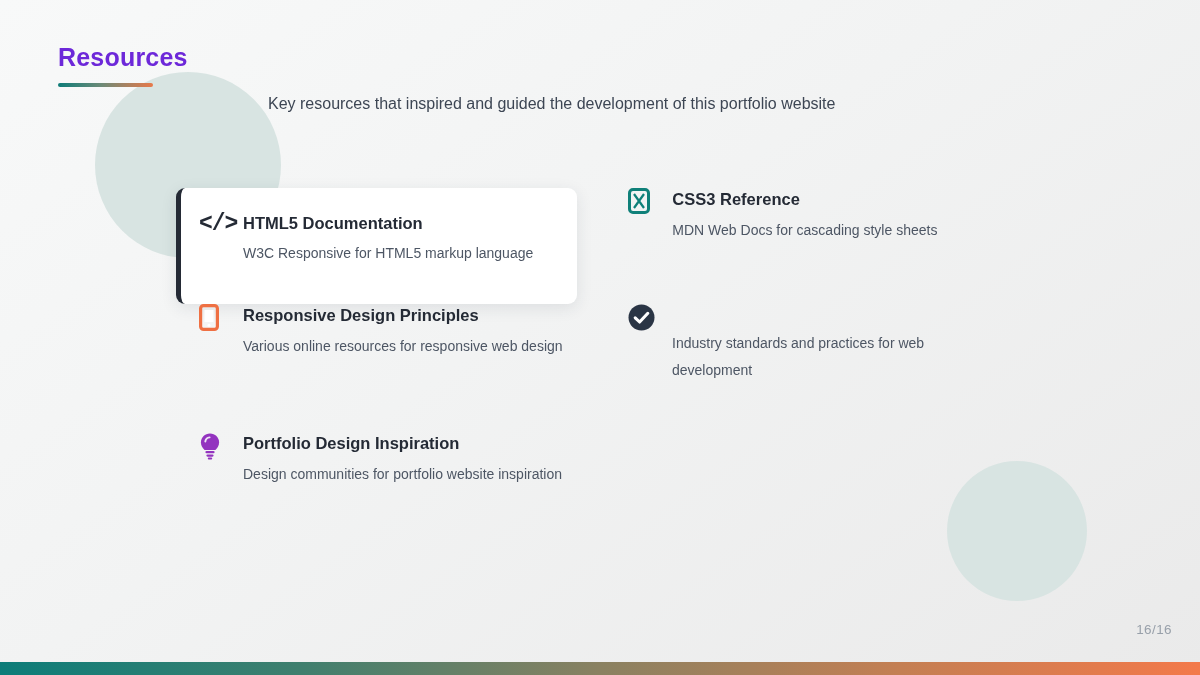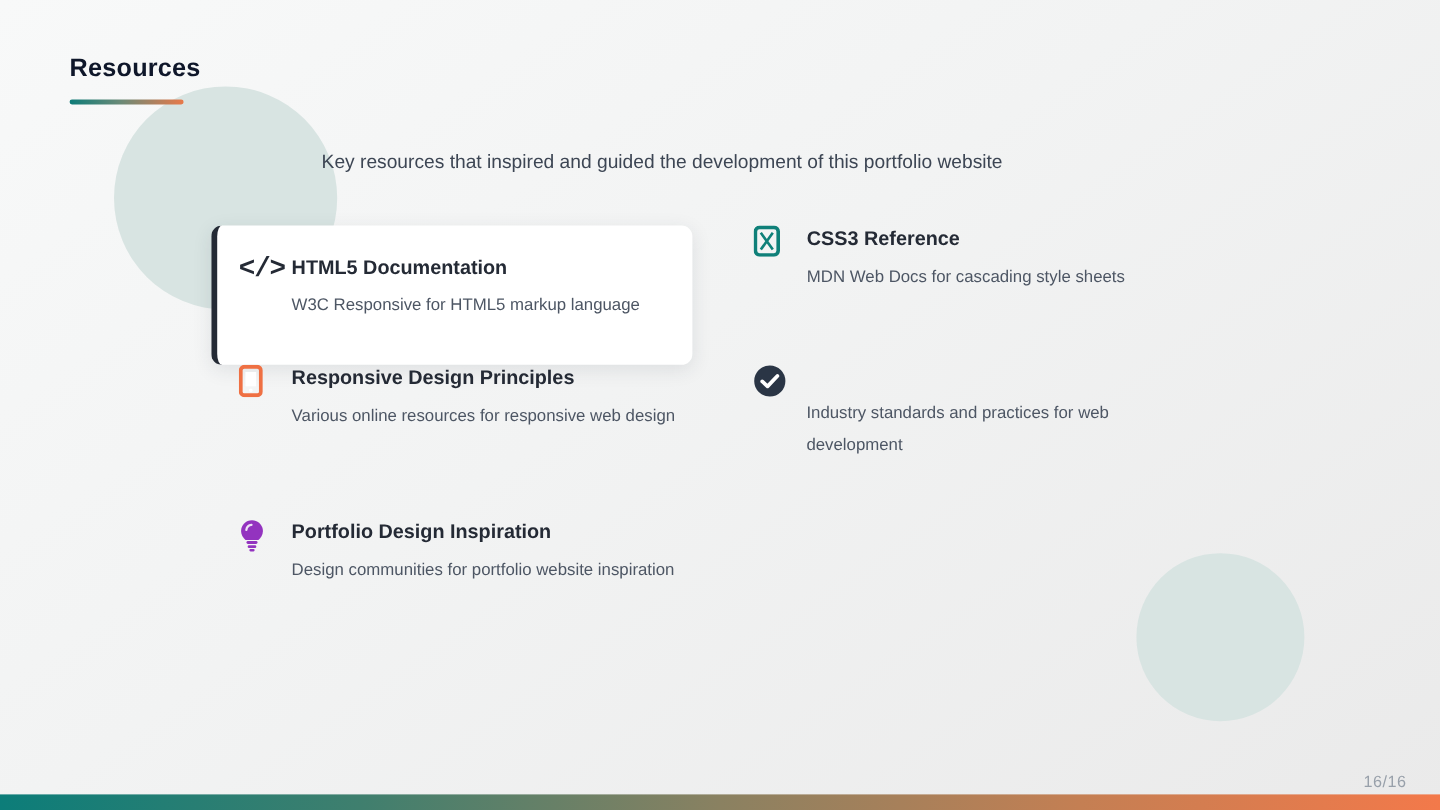--- a/index.html
+++ b/index.html
@@ -36,38 +36,38 @@
     height: 140px;
   }
 
   
   .slide-header {
     position: absolute;
     left: 58px;
     top: 36px;
   }
   .slide-title {
-    font-size: 21px;
+    font-size: 25px;
     font-weight: bold;
-    color: #0f172a;
+    color: #6d28d9;
     letter-spacing: 0.2px;
     line-height: 42px;
   }
   .title-underline {
     margin-top: 5px;
     width: 95px;
     height: 4px;
     border-radius: 2px;
     background: linear-gradient(90deg, #0e7c78 0%, #6b8a77 45%, #e8794a 100%);
   }
 
   .slide-subtitle {
     position: absolute;
     left: 268px;
-    top: 124px;
+    top: 92px;
     font-size: 16px;
     color: #3d4654;
     line-height: 24px;
     white-space: nowrap;
   }
 
   
   .resource-grid {
     position: absolute;
     left: 176px;
@@ -155,21 +155,21 @@
     color: #242a35;
     line-height: 24px;
     letter-spacing: -1px;
   }
   .icon-svg { display: block; }
 
   
   .page-indicator {
     position: absolute;
     right: 28px;
-    bottom: 16px;
+    bottom: 38px;
     font-size: 13.5px;
     color: #98a0aa;
     letter-spacing: 0.4px;
   }
 
   .footer-bar {
     position: absolute;
     left: 0;
     bottom: 0;
     width: 1200px;

